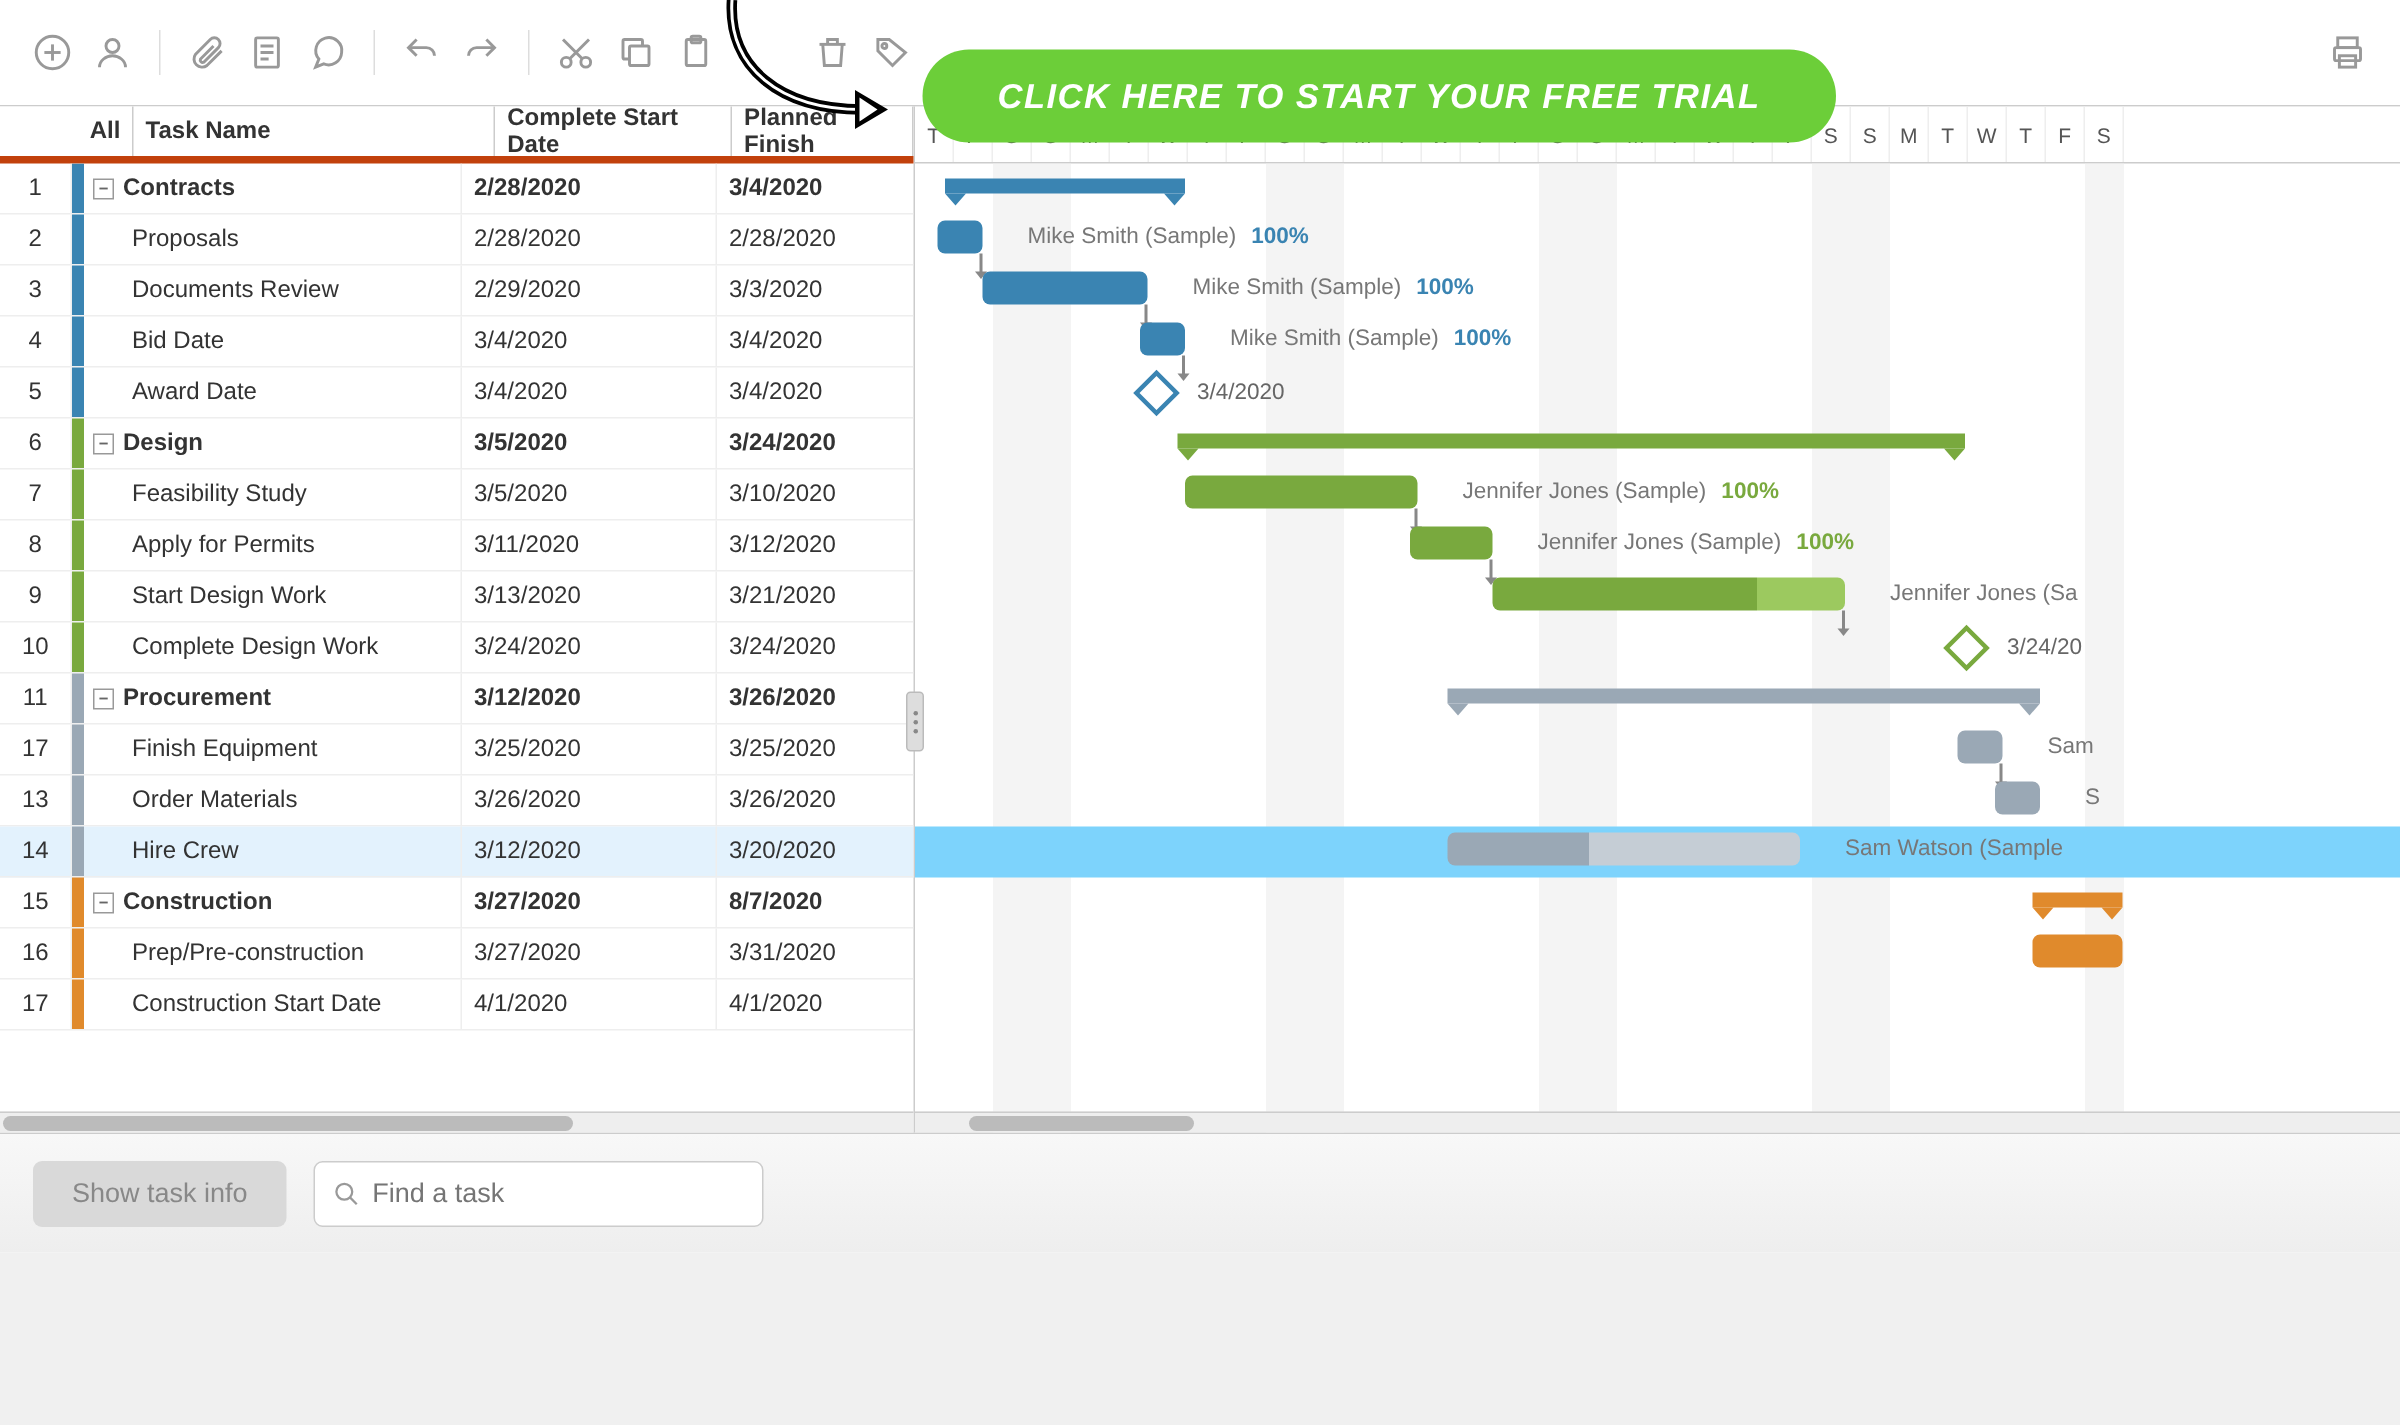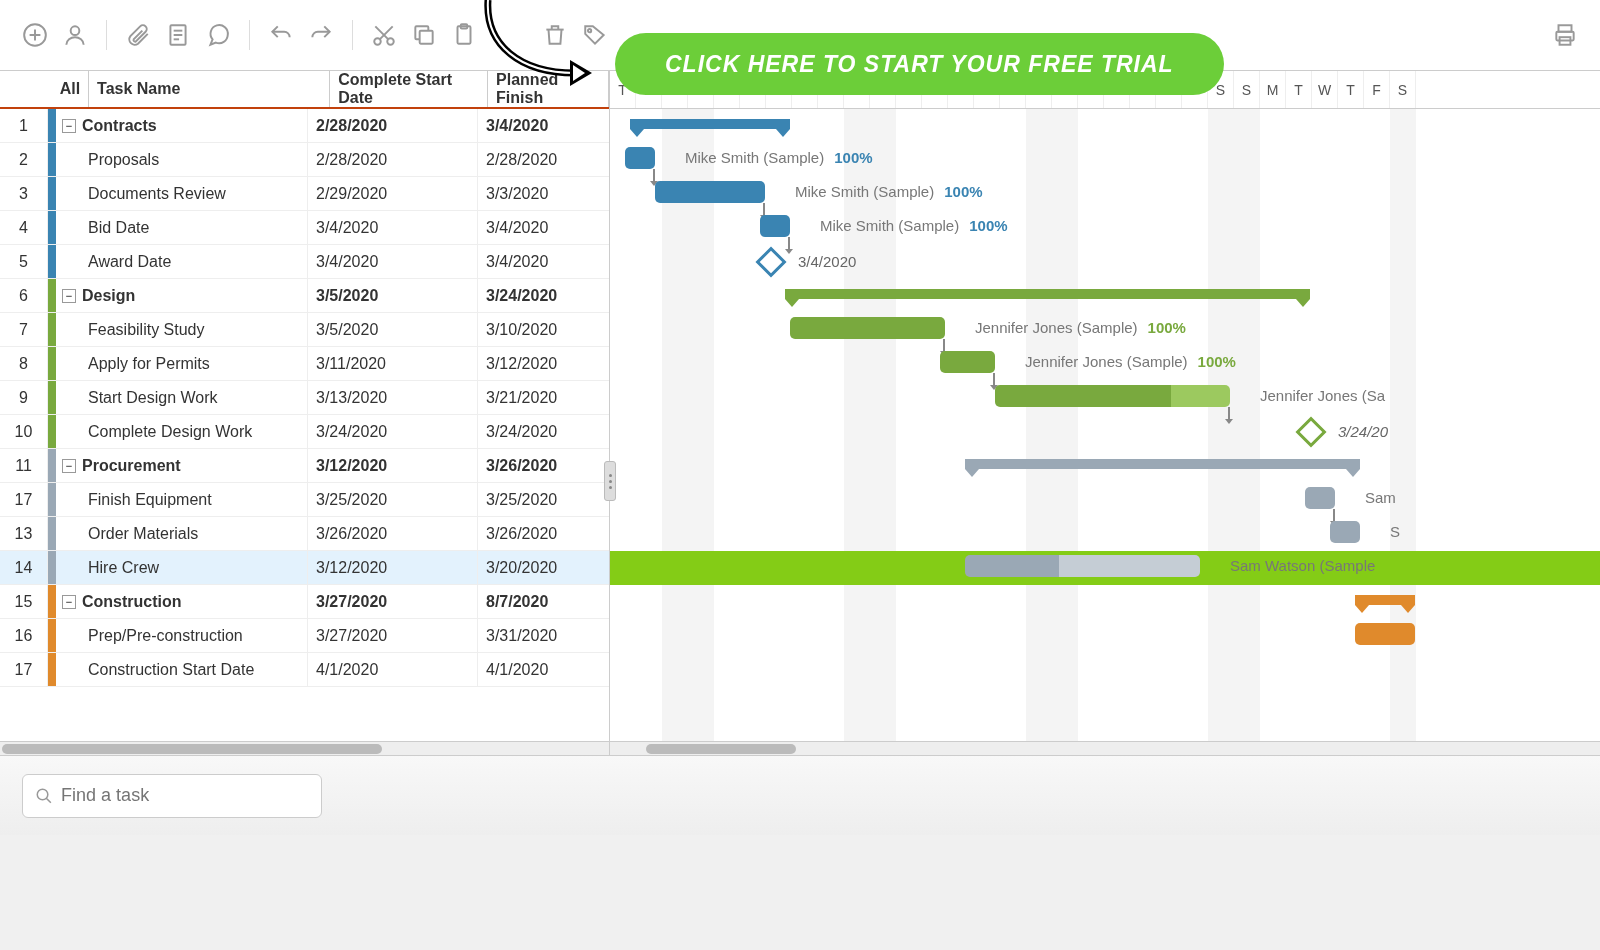--- a/index.html
+++ b/index.html
@@ -17,21 +17,21 @@
 
 
 .arrow-wrap { position:absolute; left:470px; top:-5px; width:140px; height:100px; z-index:11; }
 
 
 .main { flex:1; display:flex; border-top:1px solid #ccc; position:relative; }
 .left { width:610px; display:flex; flex-direction:column; border-right:1px solid #ccc; }
 .right { flex:1; overflow:hidden; position:relative; }
 
 
-.grid-head { display:flex; height:38px; background:#fff; border-bottom:2px solid #c2410c; font-weight:bold; font-size:16px;padding-left:44px; }
+.grid-head { display:flex; height:38px; background:#fff; border-bottom:5px solid #c2410c; font-weight:bold; font-size:16px;padding-left:44px; }
 .grid-head .col { border-right:1px solid #ccc; display:flex; align-items:center; padding-left:8px; }
 .c-idx { width:48px; justify-content:center; }
 .c-name { width:260px; }
 .c-start { width:170px; }
 .c-finish { width:130px; }
 
 
 .grid-body { flex:1; overflow:hidden; }
 .grid-row { display:flex; height:34px; border-bottom:1px solid #eee; align-items:center; font-size:16px; }
 .grid-row.selected { background:#e3f2fd; }
@@ -42,21 +42,21 @@
 .grid-row .c-finish { width:130px; padding-left:8px; height:100%; display:flex; align-items:center; }
 .tree-toggle { width:14px; height:14px; border:1px solid #999; margin-right:6px; display:flex; align-items:center; justify-content:center; font-size:11px; color:#666; background:#fff; }
 .indent { width:26px; flex-shrink:0; }
 
 
 .timeline-head { height:38px; background:#fff; border-bottom:1px solid #ccc; position:relative; overflow:hidden; }
 .day-cell { position:absolute; top:0; height:100%; border-right:1px solid #eee; display:flex; align-items:center; justify-content:center; font-size:14px; color:#555; }
 .gantt-body { position:absolute; top:38px; left:0; right:0; bottom:0; overflow:hidden; }
 .weekend { position:absolute; top:0; bottom:0; background:#f4f4f4; }
 .g-row { position:absolute; left:0; right:0; height:34px; }
-.g-row.selected { background:#84cc16; }
+.g-row.selected { background:#7dd3fc; }
 .bar { position:absolute; height:22px; top:4px; border-radius:5px; }
 .bar-summary { height:10px; top:10px; border-radius:0; }
 .bar-summary::before, .bar-summary::after { content:''; position:absolute; width:0; height:0; border-left:6px solid transparent; border-right:6px solid transparent; top:10px; }
 .bar-summary::before { left:-1px; }
 .bar-summary::after { right:-1px; }
 .bar-label { position:absolute; left:100%; top:0; white-space:nowrap; padding-left:30px; font-size:15px; color:#666; line-height:22px; display:flex; gap:10px; }
 .bar-label .name { color:#777; }
 .bar-label .pct { color:#2a7aa8; font-weight:bold; }
 .milestone { position:absolute; width:22px; height:22px; top:6px; transform:rotate(45deg); border:3px solid; background:#fff; }
 .ms-label { position:absolute; top:6px; white-space:nowrap; font-size:15px; color:#666; line-height:22px; }
@@ -479,21 +479,21 @@
             </div>
           </div>
           <div class="g-row" style="top: 272px;">
             <div class="bar" style="left: 385px; width: 235px; background: linear-gradient(to right, rgb(121, 169, 62) 75%, rgb(156, 201, 95) 75%);">
               <div class="bar-label">
                 <span class="name">Jennifer Jones (Sa</span>
               </div>
               <div class="conn" style="left: 233px;"></div>
             </div>
           </div>
-          <div class="g-row" style="top: 306px; font-style: italic;">
+          <div class="g-row" style="top: 306px;">
             <div class="milestone" style="left: 690px; border-color: rgb(121, 169, 62);"></div>
             <div class="ms-label" style="left: 728px;">3/24/20</div>
           </div>
           <div class="g-row" style="top: 340px;">
             <div class="bar bar-summary" style="left: 355px; width: 395px; background: rgb(154, 168, 181); border-top: 0px;"></div>
             <div style="position: absolute; left: 355px; top: 20px; width: 0px; height: 0px; border-left: 7px solid transparent; border-right: 7px solid transparent; border-top: 8px solid rgb(154, 168, 181);"></div>
             <div style="position: absolute; left: 736px; top: 20px; width: 0px; height: 0px; border-left: 7px solid transparent; border-right: 7px solid transparent; border-top: 8px solid rgb(154, 168, 181);"></div>
           </div>
           <div class="g-row" style="top: 374px;">
             <div class="bar" style="left: 695px; width: 30px; background: rgb(154, 168, 181);">
@@ -527,20 +527,21 @@
           </div>
           <div class="g-row" style="top: 544px;"></div>
         </div>
       <div class="hscroll-right">
           <div class="thumb"></div>
         </div>
     </div>
   </div>
 
   <div class="footer">
+    <button class="show-btn">Show task info</button>
     <div class="search-box">
       <svg viewBox="0 0 24 24">
           <circle cx="10" cy="10" r="7"></circle>
           <line x1="15" y1="15" x2="21" y2="21"></line>
         </svg>
       <input type="text" placeholder="Find a task" style="">
     </div>
   </div>
 
   <div class="bottom-gray"></div>

